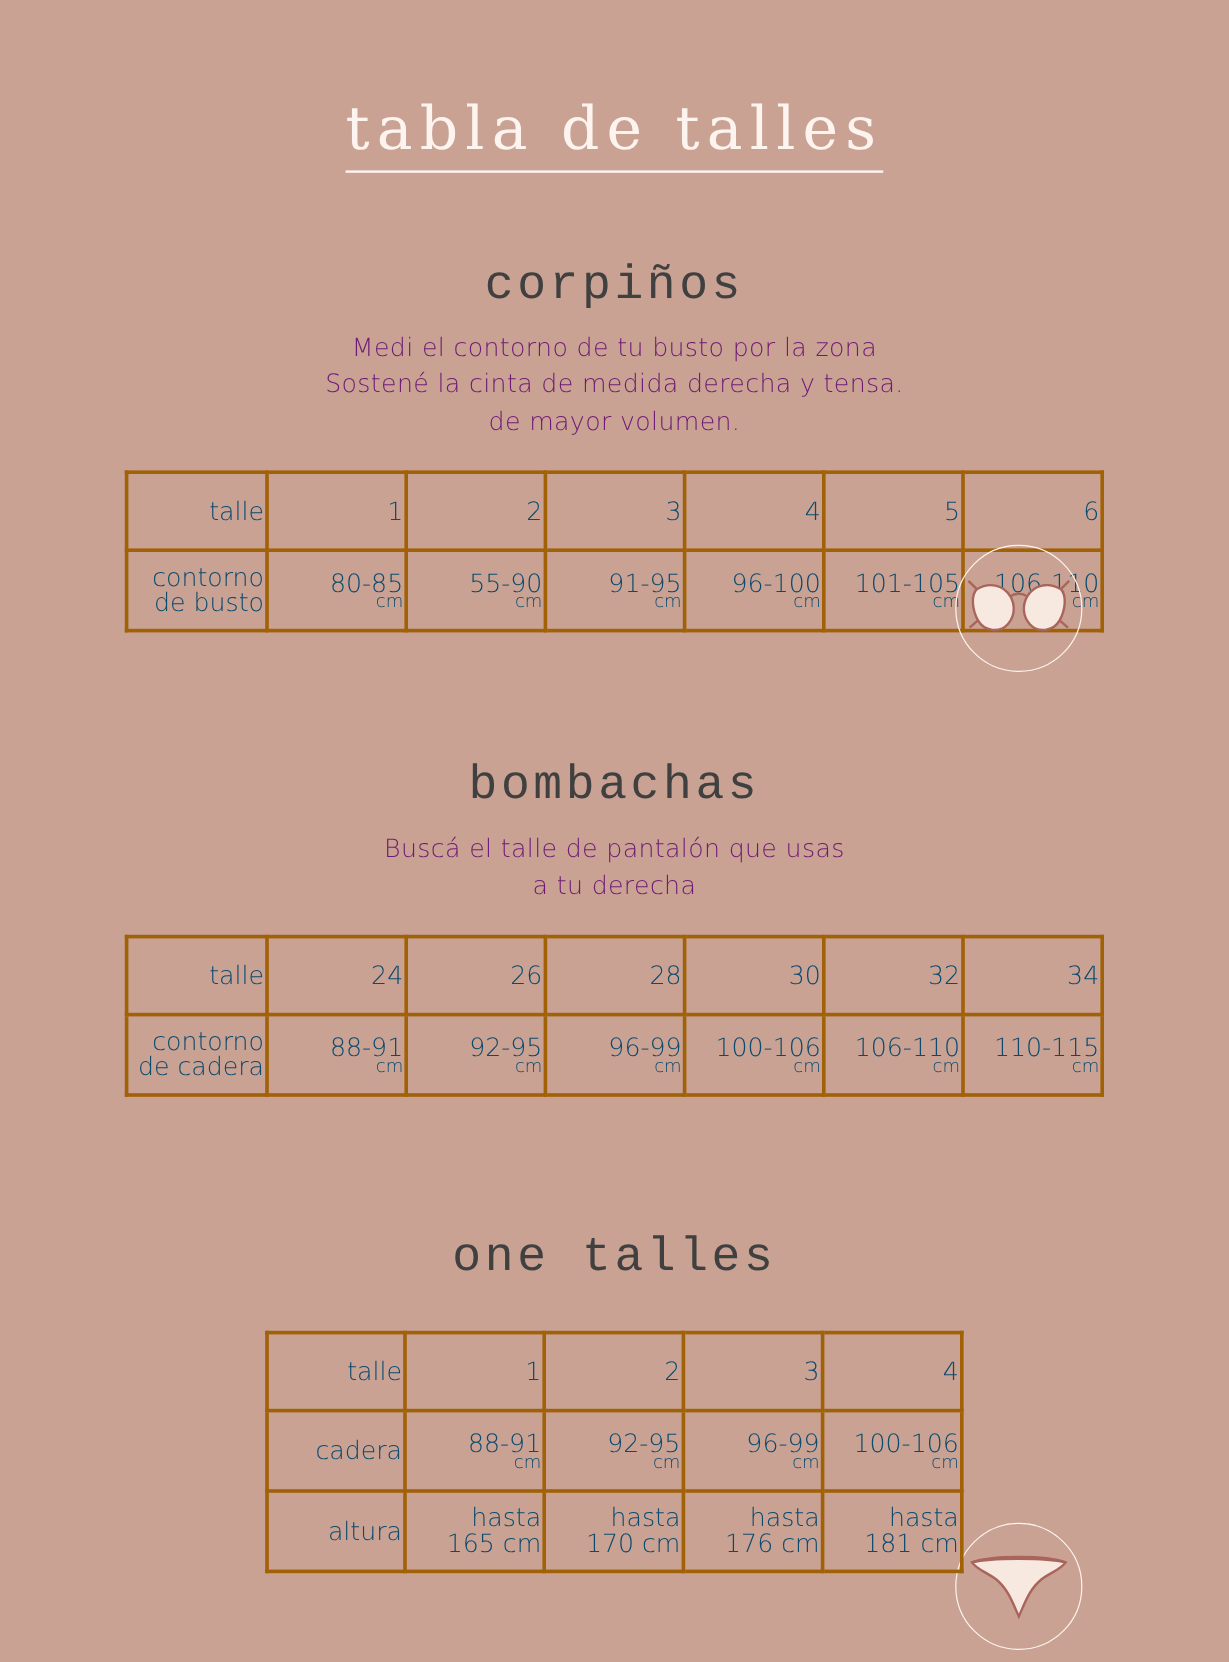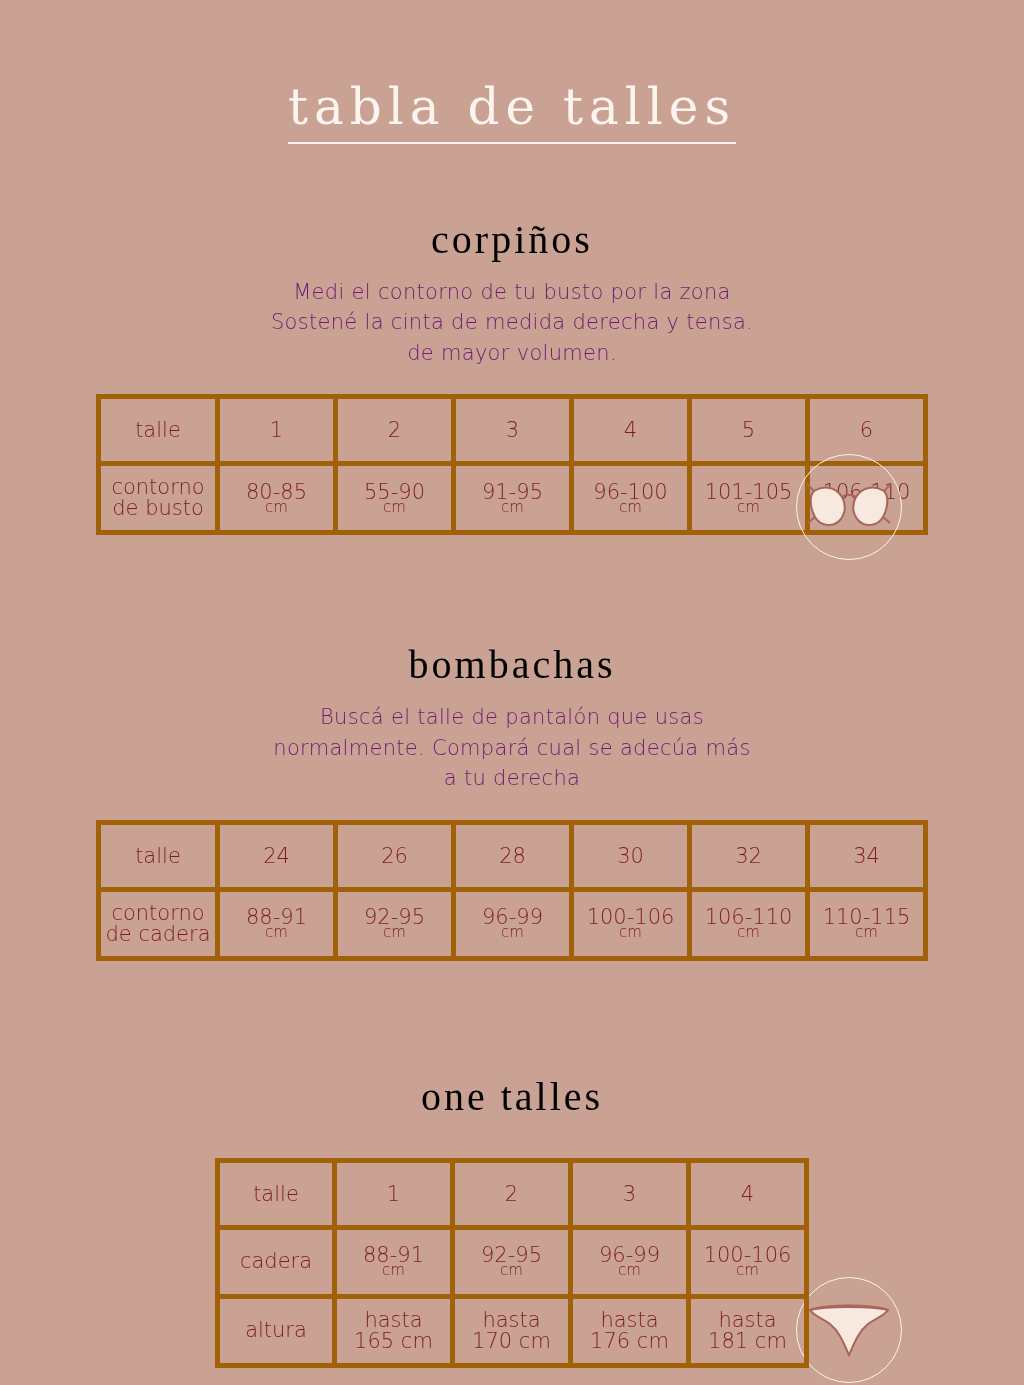--- a/index.html
+++ b/index.html
@@ -37,24 +37,24 @@
     border-bottom: 2px solid #fdf4ef;
     padding-bottom: 6px;
   }
 
   
   .section {
     position: relative;
   }
   .sec-title {
     text-align: center;
-    font-family: Liberation Serif, serif;
+    font-family: Liberation Mono, monospace;
     font-size: 40px;
     letter-spacing: 3px;
-    color: #000000;
+    color: #404040;
     font-weight: 400;
   }
   .sec-desc {
     text-align: center;
     font-size: 21px;
     line-height: 1.45;
     color: #701a75;
     font-family: "DejaVu Sans", sans-serif;
     font-weight: 300;
     max-width: 640px;
@@ -75,23 +75,23 @@
     justify-content: center;
   }
 
   
   table.size-table {
     border-collapse: collapse;
     margin: 0 auto;
     table-layout: fixed;
   }
   table.size-table td, table.size-table th {
-    border: 5px solid #a16207;
-    text-align: center;
-    color: #7f1d1d;
+    border: 3px solid #a16207;
+    text-align: right;
+    color: #0c4a6e;
     font-weight: 300;
     font-family: "DejaVu Sans", sans-serif;
   }
   .hdr-row td {
     height: 60px;
     font-size: 21px;
   }
   .val-row td {
     height: 62px;
     font-size: 21px;
@@ -204,21 +204,20 @@
 
     <div class="badge" style="left:796px; top:636px;">
       <svg width="86" height="56" viewBox="0 0 86 56">
         <path d="M4 8 C20 2 66 2 82 8 C78 14 70 16 62 22 C52 30 48 42 43 53 C38 42 34 30 24 22 C16 16 8 14 4 8 Z" fill="#f7e9e0" stroke="#a9655c" stroke-width="2"></path>
         <path d="M4 8 C20 4 66 4 82 8" fill="none" stroke="#a9655c" stroke-width="2"></path>
       </svg>
     </div>
 
     <div class="sec-desc">
       <div>Buscá el talle de pantalón que usas</div>
-      <div>normalmente. Compará cual se adecúa  más</div>
       <div>a tu derecha</div>
     </div>
 
     <table class="size-table t-main" style="margin-top:26px;">
       <tbody>
           <tr class="hdr-row">
         <td class="c0 lbl">talle</td>
         <td class="cx">24</td>
         <td class="cx">26</td>
         <td class="cx">28</td>

